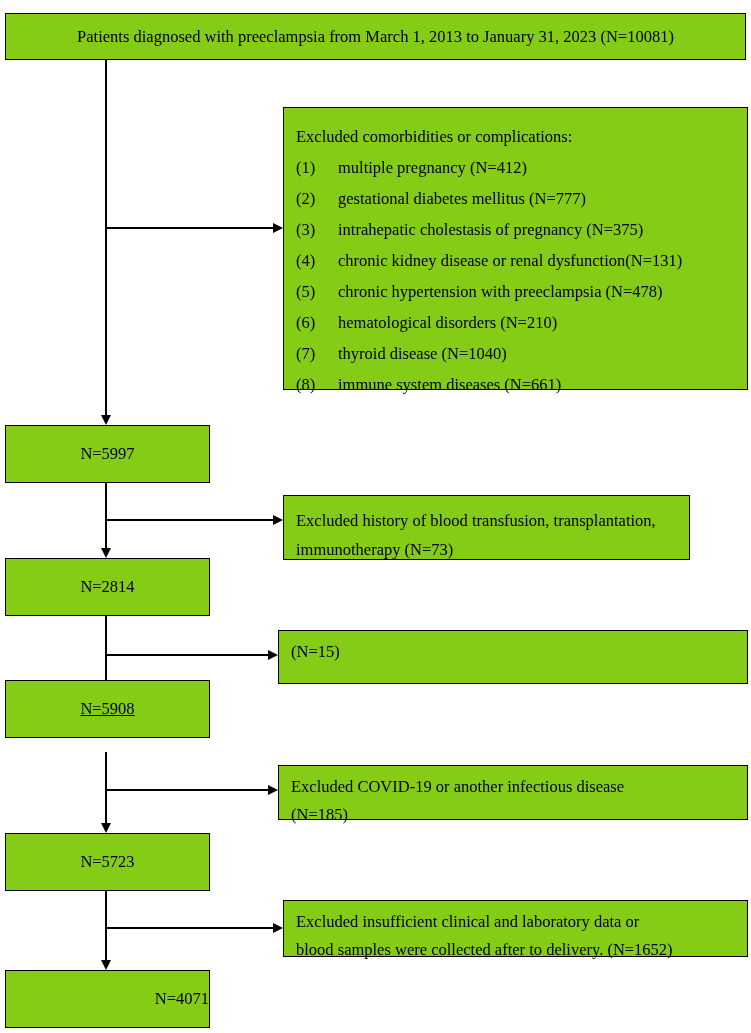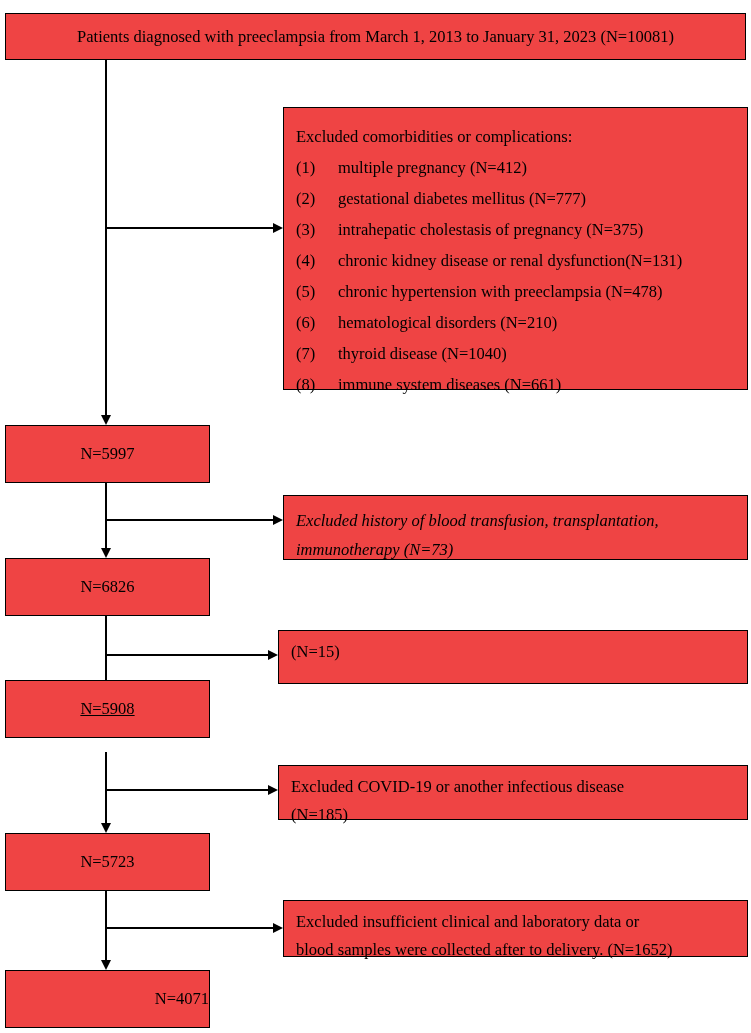--- a/index.html
+++ b/index.html
@@ -12,21 +12,21 @@
     position: relative;
     width: 751px;
     height: 1033px;
     background: #ffffff;
     overflow: hidden;
     font-size: 16.5px;
   }
   .box {
     position: absolute;
     border: 1.5px solid #000000;
-    background: #ef4444;
+    background: #84cc16;
   }
   .title-box {
     left: 5px; top: 13px; width: 741px; height: 47px;
     display: flex; align-items: center; justify-content: center;
     text-align: center;
     padding: 0 10px;
   }
   .count-box {
     left: 5px; width: 205px; height: 58px;
     display: flex; align-items: center; justify-content: center;
@@ -43,21 +43,21 @@
     line-height: 31px;
   }
   .excl-row { display: flex; }
   .excl-num { width: 42px; flex: none; }
   .excl-text { flex: 1; }
 
   .excl-two {
     padding: 7px 12px 0 12px;
     line-height: 28px;
   }
-  .excl-2 { left: 283px; top: 495px; width: 465px; height: 65px; padding-top: 10px; line-height: 29px; font-style: italic;}
+  .excl-2 { left: 283px; top: 495px; width: 407px; height: 65px; padding-top: 10px; line-height: 29px;}
   .excl-3 { left: 278px; top: 630px; width: 470px; height: 54px; }
   .excl-4 { left: 278px; top: 765px; width: 470px; height: 55px; }
   .excl-5 { left: 283px; top: 900px; width: 465px; height: 57px; }
 
   .vline {
     position: absolute;
     left: 105px;
     width: 1.6px;
     background: #000000;
   }
@@ -140,21 +140,21 @@
   <div class="arrow-down" style="top:548px;"></div>
   <div class="hline" style="left:105px; top:519px; width:169px;"></div>
   <div class="arrow-right" style="left:273px; top:515px;"></div>
 
   <div class="box excl-two excl-2">
     <div>Excluded history of blood transfusion, transplantation,</div>
     <div>immunotherapy (N=73)</div>
   </div>
 
   <div class="box count-box cb-2">
-    <span>N=6826</span>
+    <span>N=2814</span>
   </div>
 
   <div class="vline" style="top:616px; height:69px;"></div>
   <div class="arrow-down" style="top:684px;"></div>
   <div class="hline" style="left:105px; top:654px; width:164px;"></div>
   <div class="arrow-right" style="left:268px; top:650px;"></div>
 
   <div class="box excl-two excl-3">
     <div>(N=15)</div>
   </div>

